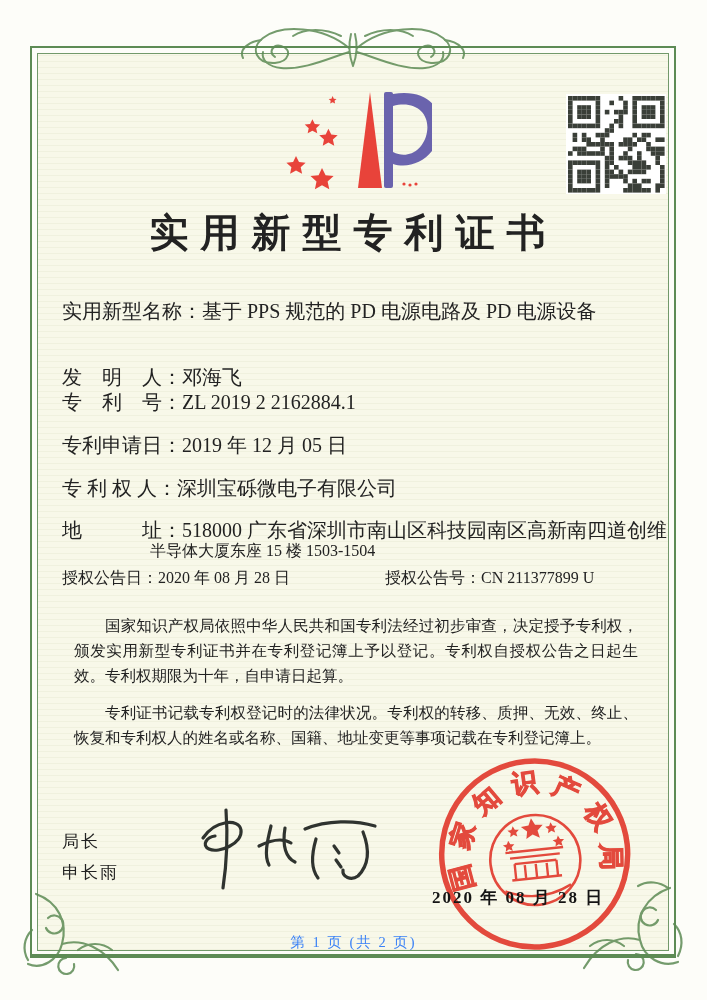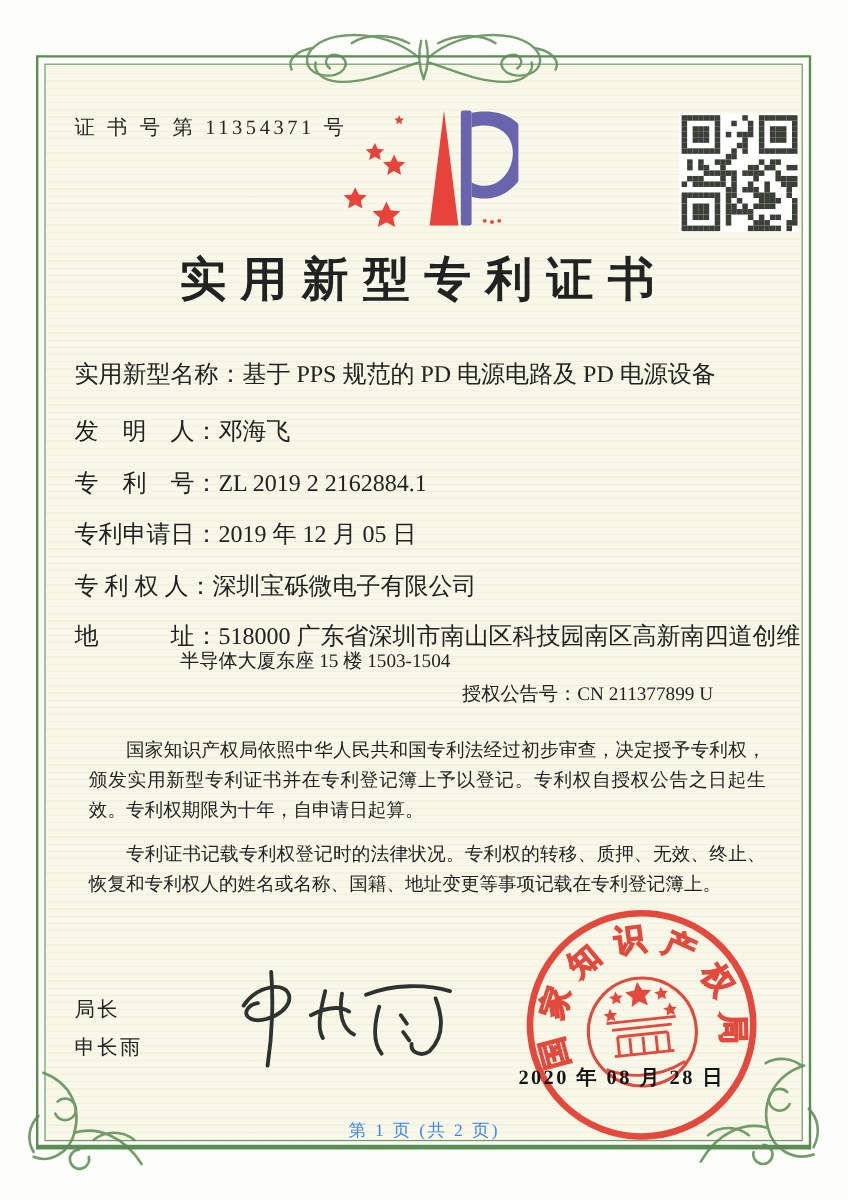--- a/index.html
+++ b/index.html
@@ -102,21 +102,20 @@
       <path d="M18,8 C42,16 54,38 48,60 C44,78 26,88 10,82"></path>
       <path d="M48,60 C68,54 90,64 104,88"></path>
       <path d="M32,30 a9,9 0 1 1 -2,10"></path>
       <path d="M52,74 a8,8 0 1 0 8,6"></path>
       <path d="M14,44 C6,52 4,64 10,76"></path>
       <path d="M64,66 C74,58 88,58 98,66"></path>
       <path d="M20,8 C28,2 40,0 50,6"></path>
     </g>
   </svg>
 
-  <div class="cert-number">证 书 号 第 11354371 号</div>
 
   <svg class="logo" width="150" height="112" viewBox="0 0 150 112">
     <g fill="#e8433a">
       <path d="M52 16 l2.2 4.6 5 .5 -3.7 3.4 1 5 -4.5-2.5 -4.4 2.5 1-5 -3.8-3.4 5.1-.5z" transform="scale(0.55) translate(40,6)"></path>
       <path d="M30 34 l3 6 6.6 .7 -4.9 4.5 1.4 6.5 -6.1-3.3 -5.9 3.3 1.3-6.5 -5-4.5 6.7-.7z" transform="scale(0.8) translate(8,10)"></path>
       <path d="M52 50 l3.6 7.2 8 .8 -6 5.4 1.7 7.8 -7.3-4 -7.1 4 1.6-7.8 -6-5.4 8.1-.8z" transform="scale(0.8) translate(6,6)"></path>
       <path d="M12 70 l3 6 6.6 .7 -4.9 4.5 1.4 6.5 -6.1-3.3 -5.9 3.3 1.3-6.5 -5-4.5 6.7-.7z" transform="translate(2,2)"></path>
       <path d="M40 84 l3.6 7.2 8 .8 -6 5.4 1.7 7.8 -7.3-4 -7.1 4 1.6-7.8 -6-5.4 8.1-.8z"></path>
       <polygon points="88,8 76,104 100,104"></polygon>
     </g>
@@ -353,37 +352,40 @@
         <rect x="75.6" y="94.0" width="4.6" height="4.6" fill="#3a3f38"></rect>
         <rect x="80.2" y="94.0" width="4.6" height="4.6" fill="#3a3f38"></rect>
         <rect x="89.4" y="94.0" width="4.6" height="4.6" fill="#3a3f38"></rect>
       </svg></div>
 
   <div class="title">实用新型专利证书</div>
 
   <div class="field-row" style="top:298px;">
     <span class="label">实用新型名称：</span><span>基于 PPS 规范的 PD 电源电路及 PD 电源设备</span>
   </div>
-  <div class="field-row" style="top:346px;">
+  <div class="field-row" style="top:364px;">
     <span class="label">发　明　人：</span><span>邓海飞</span>
   </div>
   <div class="field-row" style="top:389px;">
     <span class="label">专　利　号：</span><span>ZL 2019 2 2162884.1</span>
   </div>
   <div class="field-row" style="top:432px;">
     <span class="label">专利申请日：</span><span>2019 年 12 月 05 日</span>
   </div>
   <div class="field-row" style="top:475px;">
     <span class="label">专 利 权 人：</span><span>深圳宝砾微电子有限公司</span>
   </div>
   <div class="field-row" style="top:517px;">
     <span class="label">地　　　址：</span><span>518000 广东省深圳市南山区科技园南区高新南四道创维</span>
   </div>
   <div class="field-value2" style="top:541px;">半导体大厦东座 15 楼 1503-1504</div>
 
+  <div class="grant-row">
+    <span>授权公告日：</span><span>2020 年 08 月 28 日</span>
+  </div>
   <div class="grant-no">
     <span>授权公告号：</span><span>CN 211377899 U</span>
   </div>
 
   <div class="paragraphs">
     <p>国家知识产权局依照中华人民共和国专利法经过初步审查，决定授予专利权，颁发实用新型专利证书并在专利登记簿上予以登记。专利权自授权公告之日起生效。专利权期限为十年，自申请日起算。</p>
     <p>专利证书记载专利权登记时的法律状况。专利权的转移、质押、无效、终止、恢复和专利权人的姓名或名称、国籍、地址变更等事项记载在专利登记簿上。</p>
   </div>
 
   <div class="signer t1">局长</div>

